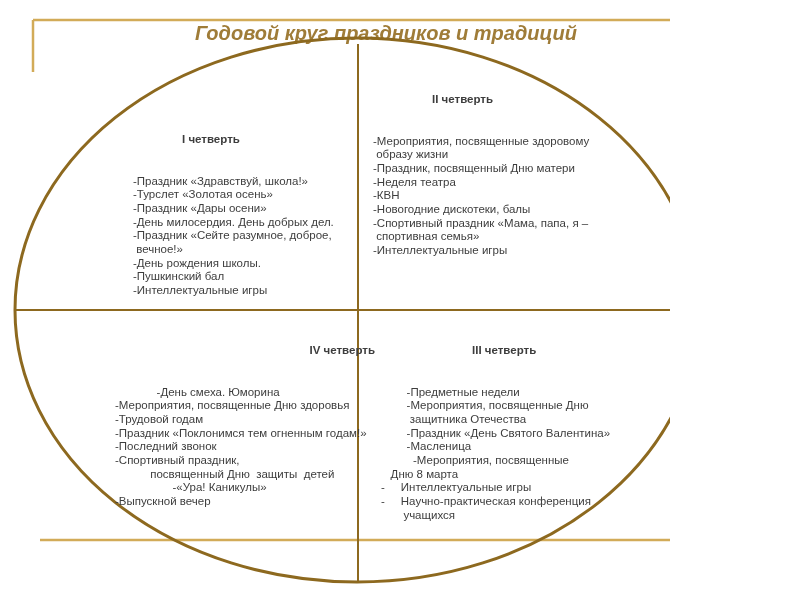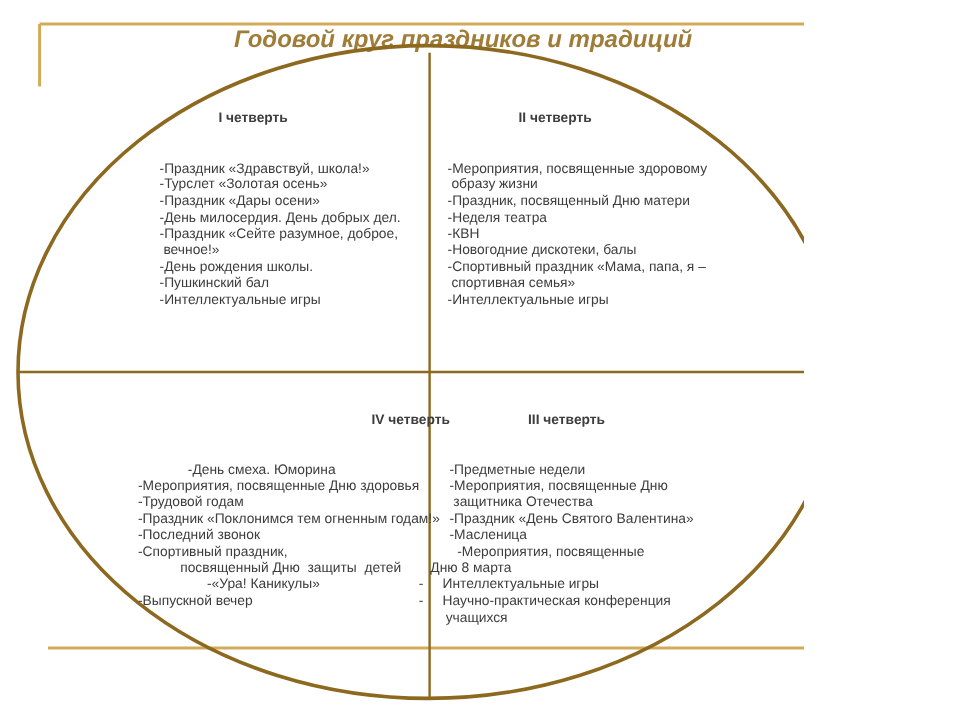--- a/index.html
+++ b/index.html
@@ -46,26 +46,26 @@
   .quadrant {
     position: absolute;
     z-index: 3;
     font-size: 11.5px;
     line-height: 13.7px;
     color: var(--color-text);
     white-space: pre-wrap;
   }
   .quadrant .heading { font-weight: bold; }
   .q1 { left: 133px; top: 66px;  width: 242px; }
-  .q1 .heading { padding-left: 49px; }
+  .q1 .heading { padding-left: 49px; margin-top: 40px; }
   .q2 { left: 373px; top: 66px;  width: 256px; }
   .q2 .heading { padding-left: 59px; }
   .q4 { left: 115px; top: 317px; width: 260px; }
   .q4 .heading { padding-left: 48px; text-align: right; }
-  .q3 { left: 349px; top: 317px; width: 276px; }
+  .q3 { left: 381px; top: 317px; width: 276px; }
   .q3 .heading { padding-left: 91px; }
 </style>
 </head>
 <body>
 
 <div class="slide">
 
   <div class="slide-title">Годовой круг праздников и традиций</div>
 
   <svg class="diagram-svg" width="800" height="600" viewBox="0 0 800 600" xmlns="http://www.w3.org/2000/svg">

